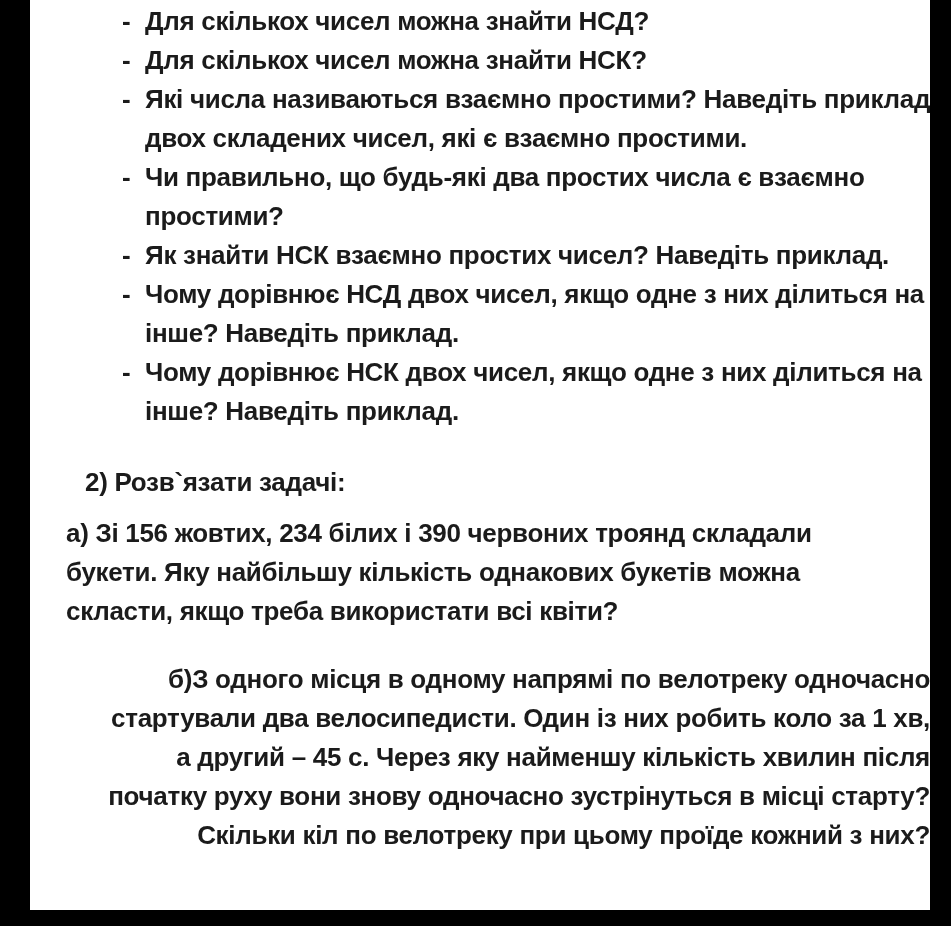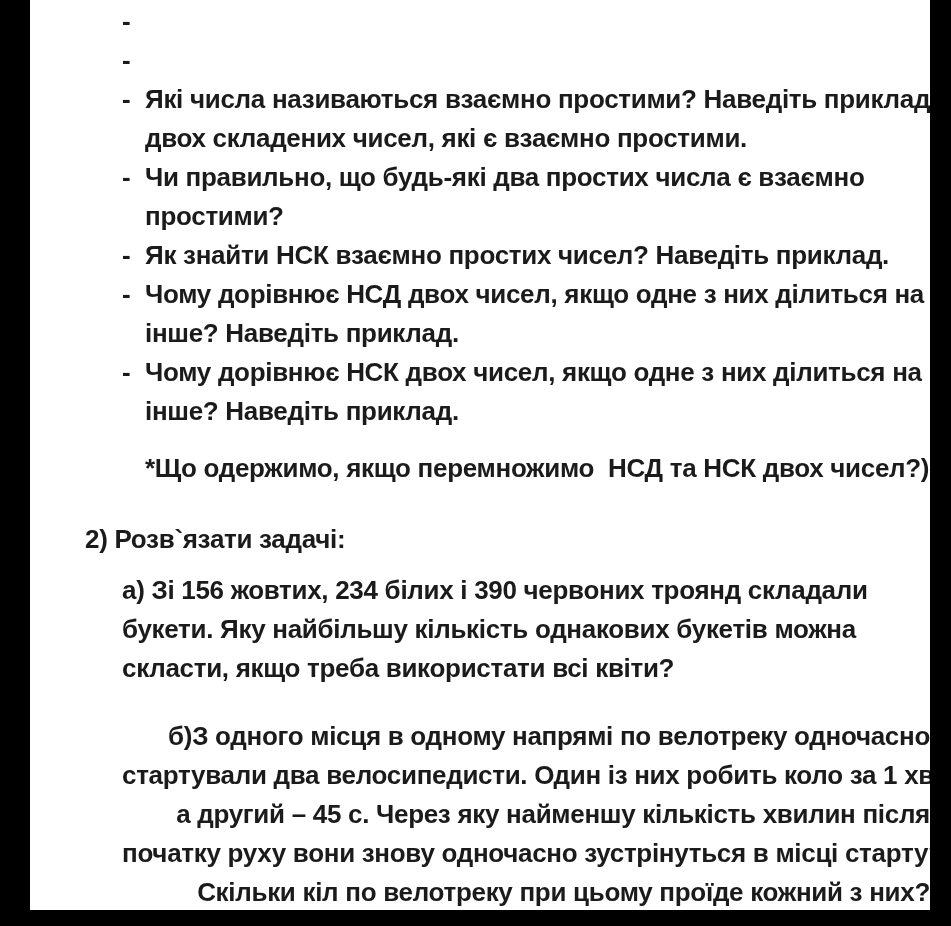--- a/index.html
+++ b/index.html
@@ -45,38 +45,40 @@
   }
   .note {
     margin: 18px 0 0 115px;
     white-space: pre;
   }
   .heading {
     margin: 32px 0 12px 55px;
     font-weight: 700;
   }
   .task {
-    margin-left: 92px;
+    margin-left: 36px;
     white-space: pre;
   }
   .task-a { margin-top: 0; }
   .task-b { margin-top: 29px; text-align: right; }
 </style>
 </head>
 <body>
 
 <div class="screen">
   <div class="page">
 
     <div class="questions">
       <div class="q">
         <span class="marker">-</span>
+        <span class="qtext">Для скількох чисел можна знайти НСД?</span>
       </div>
       <div class="q">
         <span class="marker">-</span>
+        <span class="qtext">Для скількох чисел можна знайти НСК?</span>
       </div>
       <div class="q">
         <span class="marker">-</span>
         <span class="qtext">Які числа називаються взаємно простими? Наведіть приклад
 двох складених чисел, які є взаємно простими.</span>
       </div>
       <div class="q">
         <span class="marker">-</span>
         <span class="qtext">Чи правильно, що будь-які два простих числа є взаємно
 простими?</span>
@@ -90,21 +92,20 @@
         <span class="qtext">Чому дорівнює НСД двох чисел, якщо одне з них ділиться на
 інше? Наведіть приклад.</span>
       </div>
       <div class="q">
         <span class="marker">-</span>
         <span class="qtext">Чому дорівнює НСК двох чисел, якщо одне з них ділиться на
 інше? Наведіть приклад.</span>
       </div>
     </div>
 
-    <div class="note">*Що одержимо, якщо перемножимо  НСД та НСК двох чисел?)</div>
 
     <div class="heading">2) Розв`язати задачі:</div>
 
     <div class="task task-a">а) Зі 156 жовтих, 234 білих і 390 червоних троянд складали
 букети. Яку найбільшу кількість однакових букетів можна
 скласти, якщо треба використати всі квіти?</div>
 
     <div class="task task-b">б)З одного місця в одному напрямі по велотреку одночасно
 стартували два велосипедисти. Один із них робить коло за 1 хв,
 а другий – 45 с. Через яку найменшу кількість хвилин після

